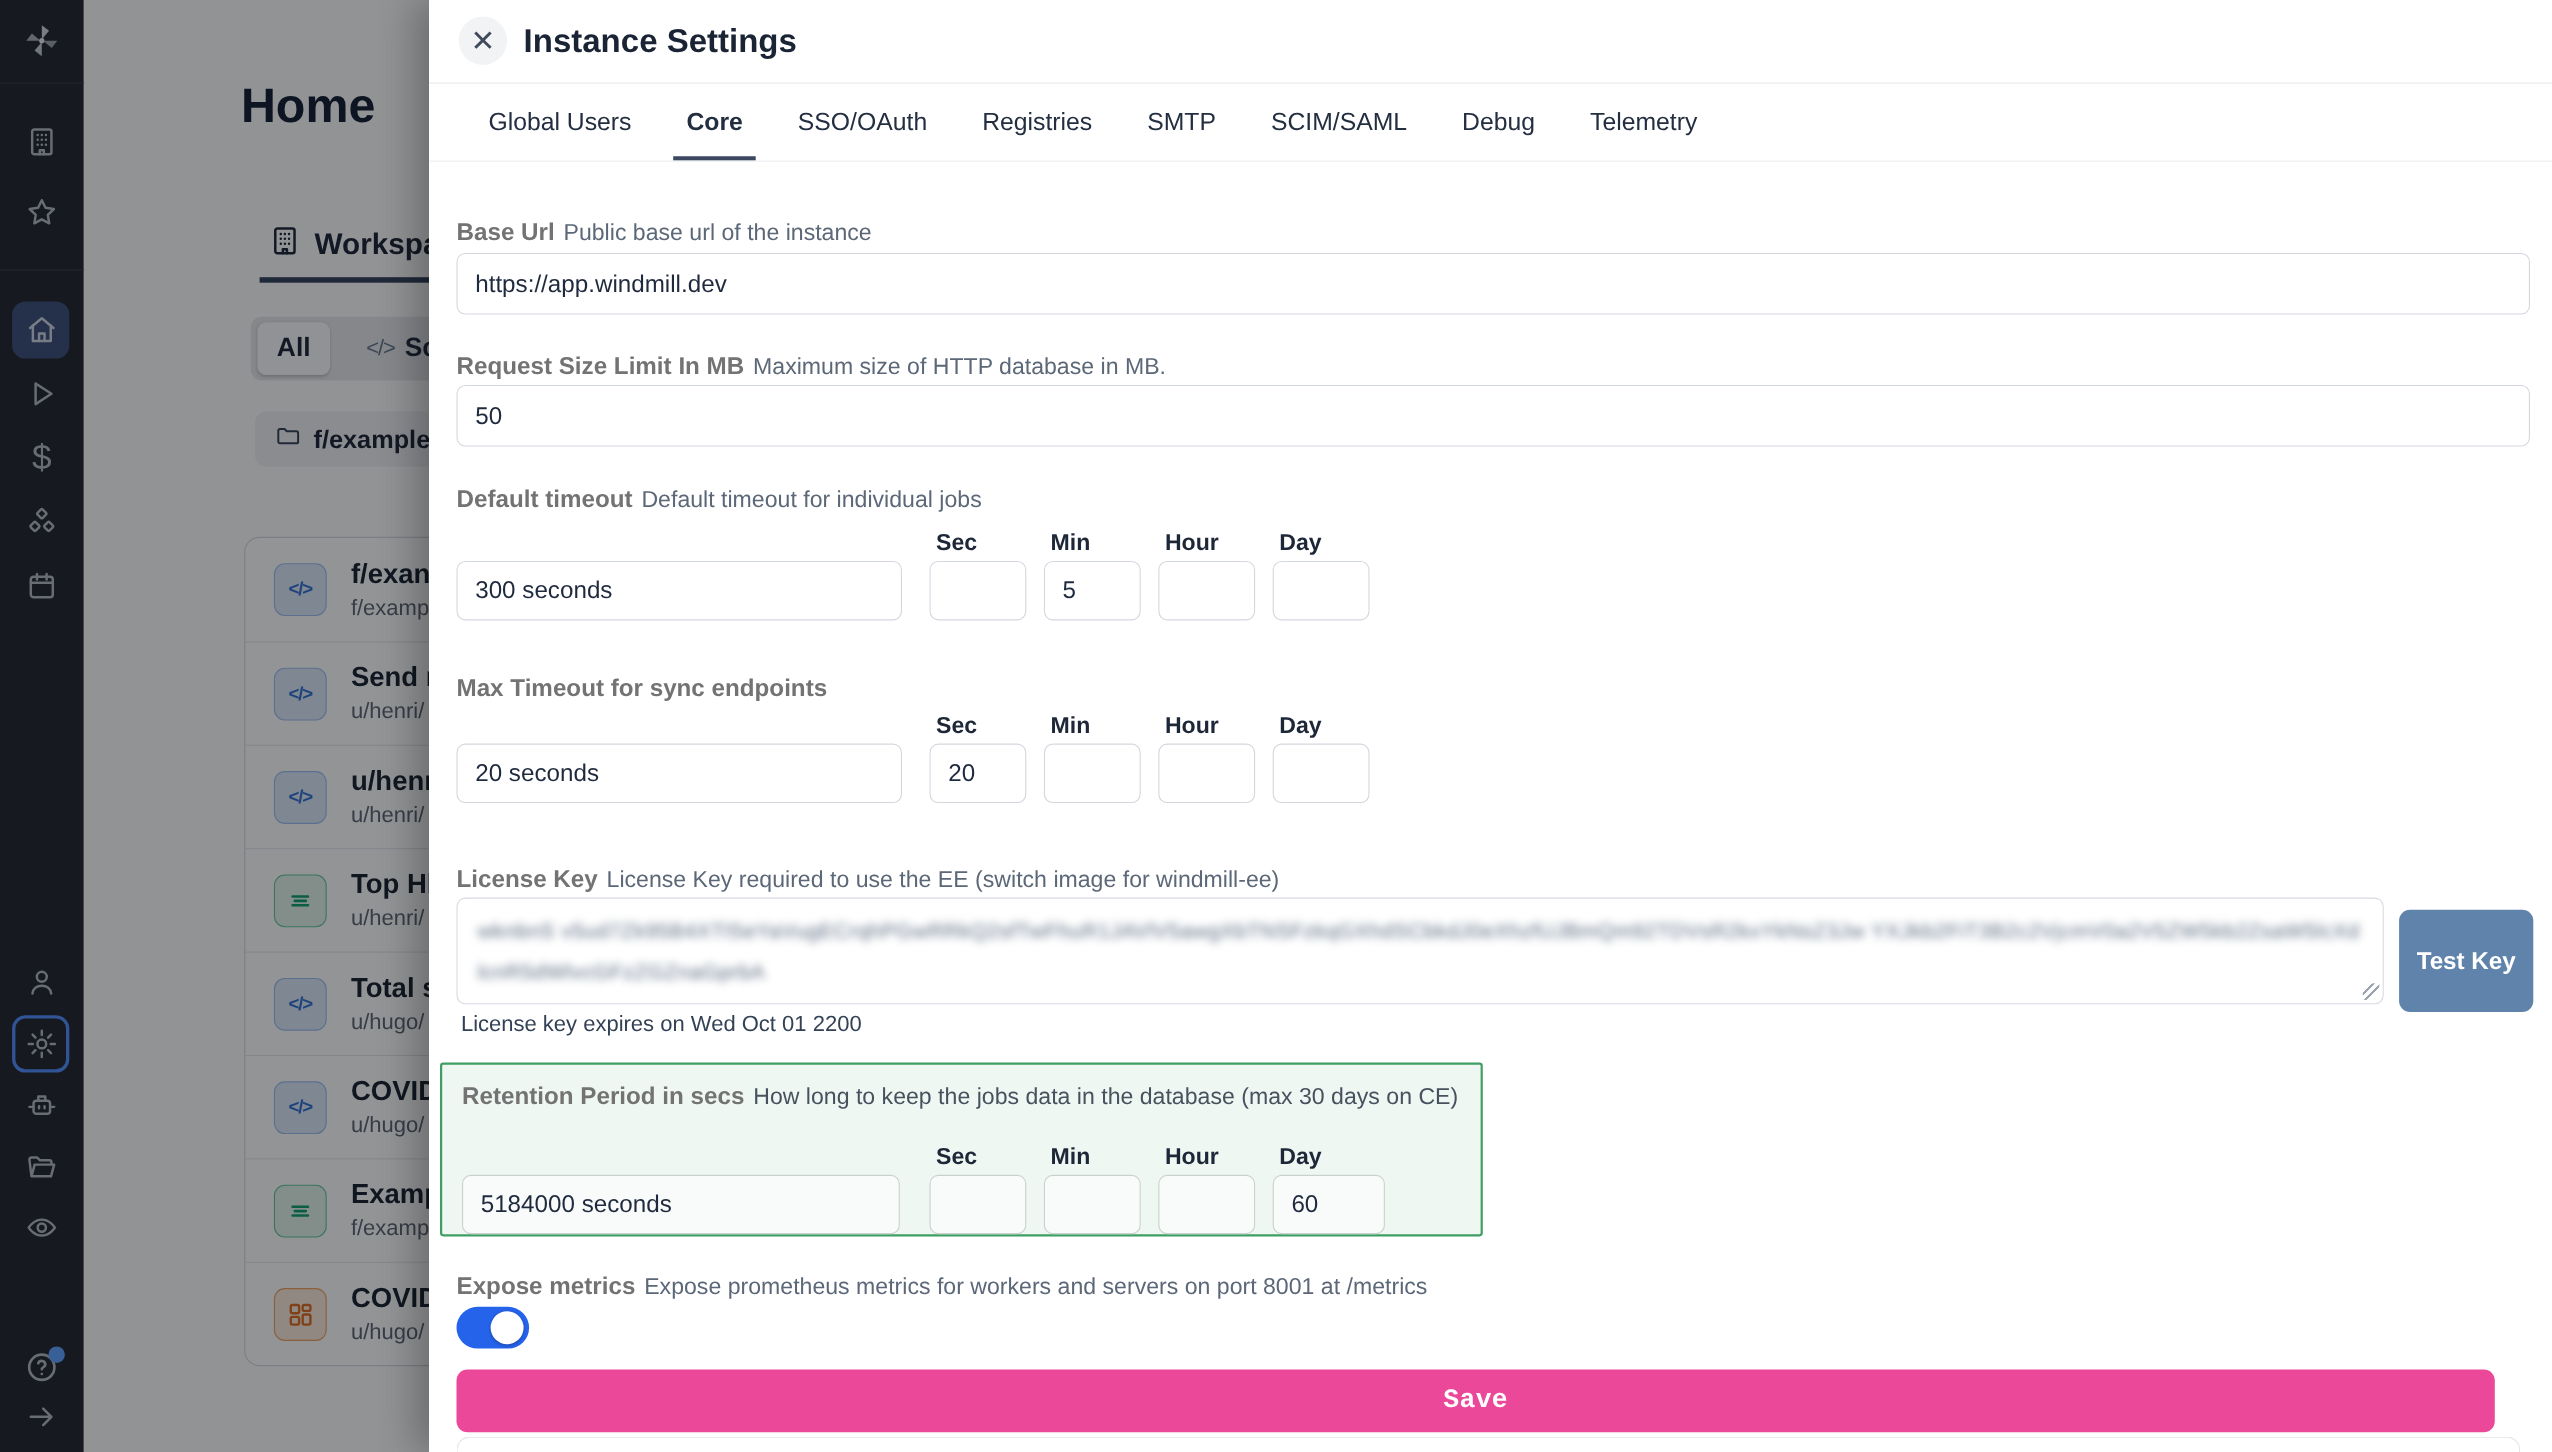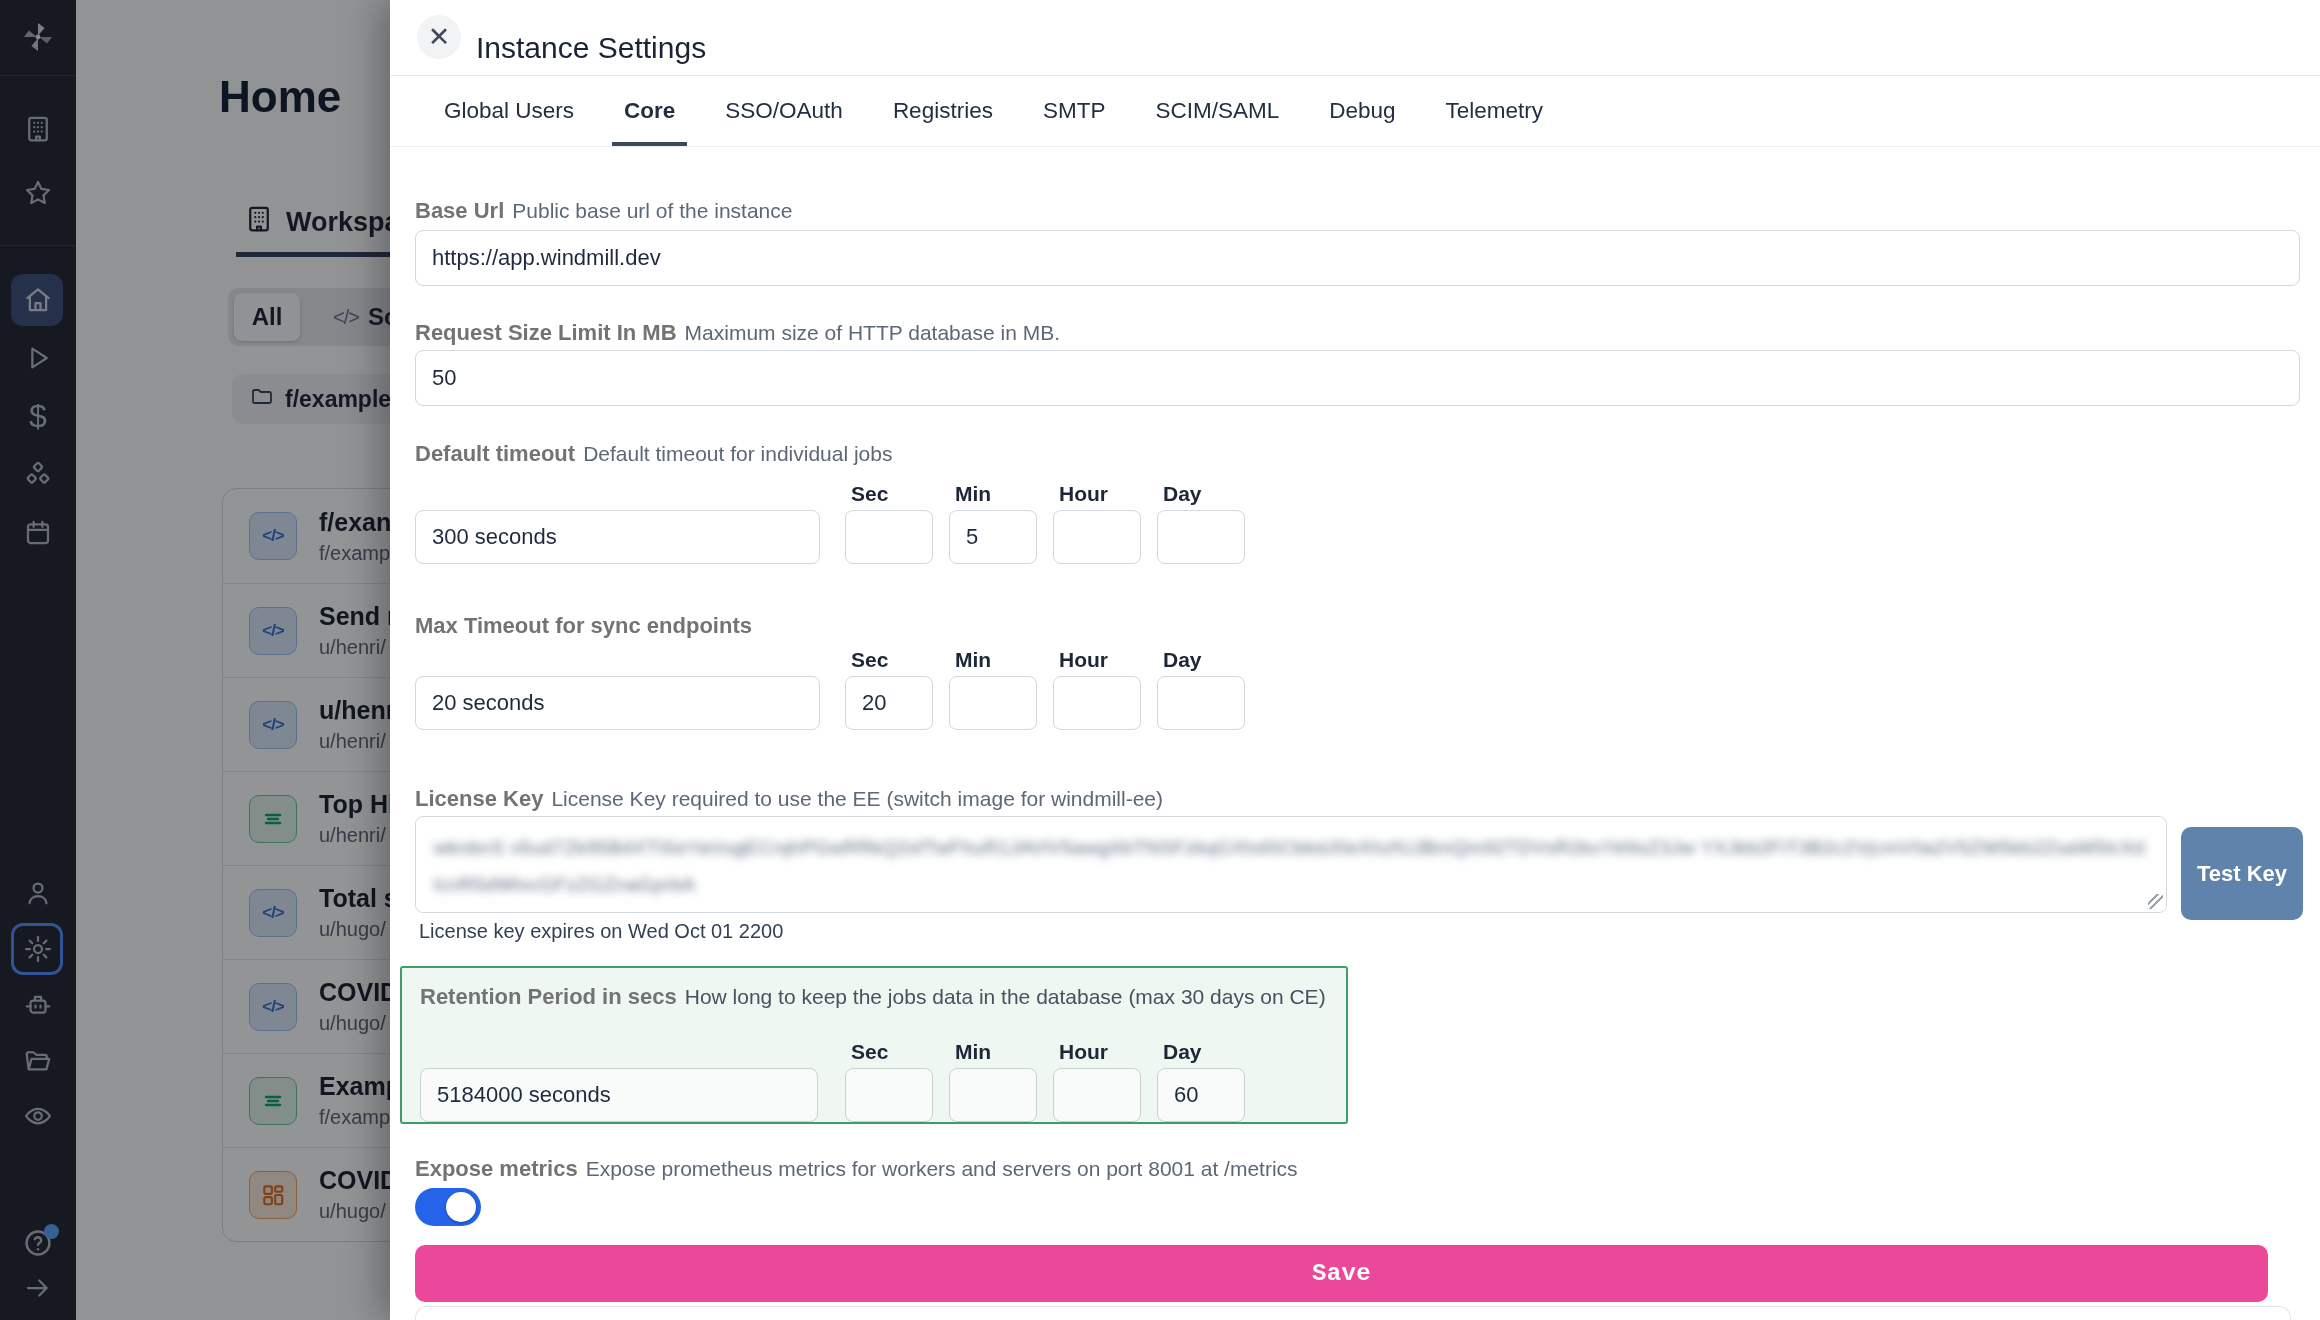--- a/index.html
+++ b/index.html
@@ -33,21 +33,21 @@
   .ic-app    { color:#dd6b20; background:#fbead9; border:1.5px solid #eda05f; }
   .card-txt .t { font-size:25px; font-weight:700; color:#16202e; white-space:nowrap; }
   .card-txt .s { font-size:20px; color:#5b6472; margin-top:5px; white-space:nowrap; }
 
   
   .overlay { position:absolute; inset:0; background:rgba(10,12,16,0.44); z-index:2; }
 
   
   .modal { position:absolute; left:390px; top:0; width:1930px; height:1320px; background:#fff; z-index:3; box-shadow:-12px 0 34px rgba(0,0,0,.28); }
   .close-btn { position:absolute; left:27px; top:15px; width:44px; height:44px; border-radius:50%; background:#f1f3f5; color:#3f4a5a; font-size:27px; display:flex; align-items:center; justify-content:center; cursor:pointer; }
-  .modal-title { position:absolute; left:86px; top:31px; font-size:30px; font-weight:400; color:#1b2434; }
+  .modal-title { position:absolute; left:86px; top:21px; font-size:30px; font-weight:700; color:#1b2434; }
   .hdr-line { position:absolute; left:0; top:75px; width:100%; height:1px; background:#e7e9ed; }
   .tabs { position:absolute; left:42px; top:75px; height:71px; display:flex; gap:26px; align-items:stretch; }
   .tab { display:flex; align-items:center; padding:0 12px; font-size:22.5px; font-weight:500; color:#232f41; cursor:pointer; }
   .tab.active { box-shadow:inset 0 -4px 0 #3b4860; font-weight:600; }
   .tabs-line { position:absolute; left:0; top:146px; width:100%; height:1px; background:#eceef1; }
 
   .lblrow { position:absolute; white-space:nowrap; }
   .lbl { font-size:22px; font-weight:700; color:#737373; }
   .hint { font-size:21px; color:#5c6878; font-weight:400; margin-left:8px; }
   .inp { position:absolute; border:1.5px solid #d3d7de; border-radius:8px; background:#fff; font-family:"Liberation Sans",sans-serif; font-size:22px; color:#1f2a3e; padding:0 16px; outline:none; }
@@ -345,21 +345,21 @@
     <span class="lbl">Retention Period in secs</span><span class="hint" style="color:#47525f">How long to keep the jobs data in the database (max 30 days on CE)</span>
   </div>
   <input class="inp green" style="left: 30px; top: 1068px; width: 398px; height: 54px;" value="5184000 seconds">
   <div class="unit-lbl" style="left:461px;top:1040px">Sec</div>
   <input class="inp green" style="left: 455px; top: 1068px; width: 88px; height: 54px;" value="">
   <div class="unit-lbl" style="left:565px;top:1040px">Min</div>
   <input class="inp green" style="left: 559px; top: 1068px; width: 88px; height: 54px;" value="">
   <div class="unit-lbl" style="left:669px;top:1040px">Hour</div>
   <input class="inp green" style="left: 663px; top: 1068px; width: 88px; height: 54px;" value="">
   <div class="unit-lbl" style="left:773px;top:1040px">Day</div>
-  <input class="inp green" style="left: 767px; top: 1068px; width: 88px; height: 54px;" value="60">
+  <input class="inp green" style="left: 767px; top: 1068px; width: 102px; height: 54px;" value="60">
 
   <div class="lblrow" style="left:25px;top:1156px">
     <span class="lbl">Expose metrics</span><span class="hint">Expose prometheus metrics for workers and servers on port 8001 at /metrics</span>
   </div>
   <div class="toggle">
     <div class="knob"></div>
   </div>
 
   <button class="save-btn">Save</button>
   <div class="peek-box"></div>

